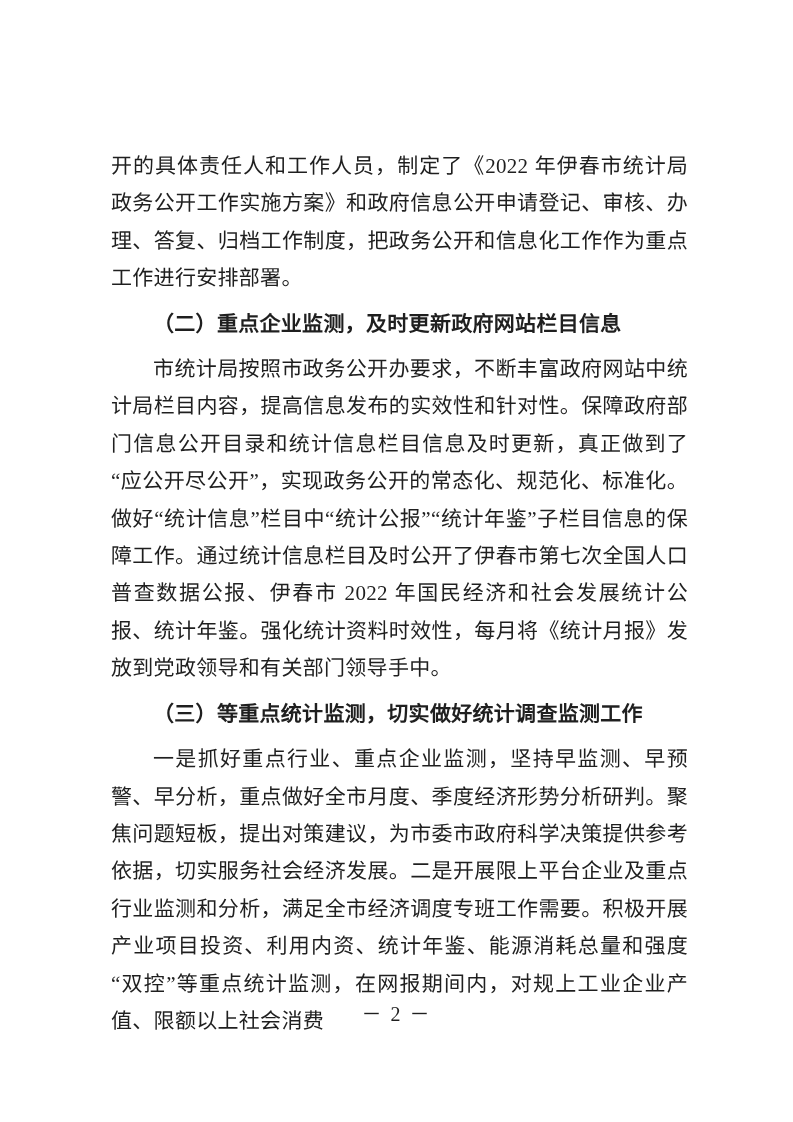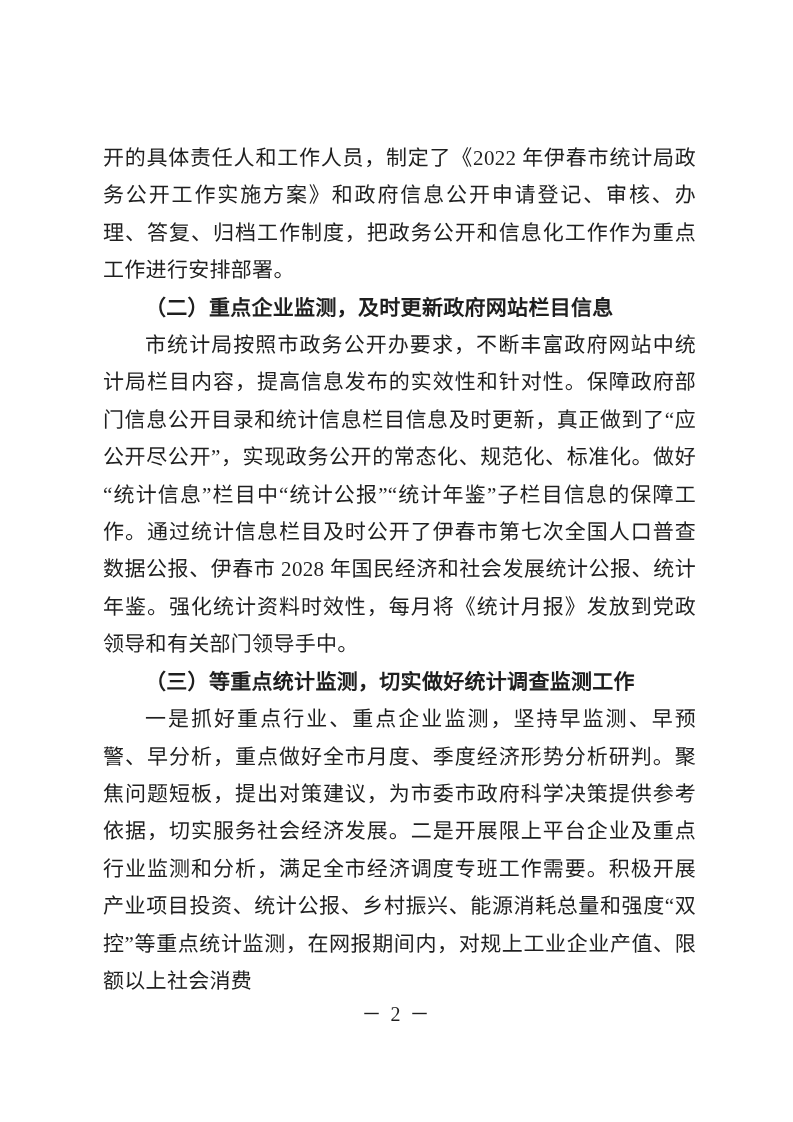--- a/index.html
+++ b/index.html
@@ -16,21 +16,21 @@
       font-family: "Liberation Serif", "DejaVu Serif", serif;
       color: #1f1f1f;
     }
     .content {
       position: absolute;
       left: 103px;
       top: 140px;
       width: 593px;
     }
     .content p {
-      margin: 0;
+      margin: 8px;
       padding: 0;
       font-size: 21px;
       line-height: 37.4px;
       text-align: justify;
       text-justify: inter-character;
       letter-spacing: 0.3px;
       color: #1f1f1f;
     }
     .indent {
       text-indent: 2em;
@@ -52,18 +52,18 @@
       color: #1f1f1f;
     }
   </style>
 </head>
 <body>
 
 <div class="page">
   <div class="content">
     <p class="no-indent">开的具体责任人和工作人员，制定了《2022 年伊春市统计局政务公开工作实施方案》和政府信息公开申请登记、审核、办理、答复、归档工作制度，把政务公开和信息化工作作为重点工作进行安排部署。</p>
     <p class="indent heading">（二）重点企业监测，及时更新政府网站栏目信息</p>
-    <p class="indent">市统计局按照市政务公开办要求，不断丰富政府网站中统计局栏目内容，提高信息发布的实效性和针对性。保障政府部门信息公开目录和统计信息栏目信息及时更新，真正做到了“应公开尽公开”，实现政务公开的常态化、规范化、标准化。做好“统计信息”栏目中“统计公报”“统计年鉴”子栏目信息的保障工作。通过统计信息栏目及时公开了伊春市第七次全国人口普查数据公报、伊春市 2028 年国民经济和社会发展统计公报、统计年鉴。强化统计资料时效性，每月将《统计月报》发放到党政领导和有关部门领导手中。</p>
+    <p class="indent">市统计局按照市政务公开办要求，不断丰富政府网站中统计局栏目内容，提高信息发布的实效性和针对性。保障政府部门信息公开目录和统计信息栏目信息及时更新，真正做到了“应公开尽公开”，实现政务公开的常态化、规范化、标准化。做好“统计信息”栏目中“统计公报”“统计年鉴”子栏目信息的保障工作。通过统计信息栏目及时公开了伊春市第七次全国人口普查数据公报、伊春市 2022 年国民经济和社会发展统计公报、统计年鉴。强化统计资料时效性，每月将《统计月报》发放到党政领导和有关部门领导手中。</p>
     <p class="indent heading">（三）等重点统计监测，切实做好统计调查监测工作</p>
-    <p class="indent">一是抓好重点行业、重点企业监测，坚持早监测、早预警、早分析，重点做好全市月度、季度经济形势分析研判。聚焦问题短板，提出对策建议，为市委市政府科学决策提供参考依据，切实服务社会经济发展。二是开展限上平台企业及重点行业监测和分析，满足全市经济调度专班工作需要。积极开展产业项目投资、统计公报、乡村振兴、能源消耗总量和强度“双控”等重点统计监测，在网报期间内，对规上工业企业产值、限额以上社会消费</p>
+    <p class="indent">一是抓好重点行业、重点企业监测，坚持早监测、早预警、早分析，重点做好全市月度、季度经济形势分析研判。聚焦问题短板，提出对策建议，为市委市政府科学决策提供参考依据，切实服务社会经济发展。二是开展限上平台企业及重点行业监测和分析，满足全市经济调度专班工作需要。积极开展产业项目投资、利用内资、统计年鉴、能源消耗总量和强度“双控”等重点统计监测，在网报期间内，对规上工业企业产值、限额以上社会消费</p>
   </div>
   <div class="footer">－ 2 －</div>
 </div>
 
 </body></html>

